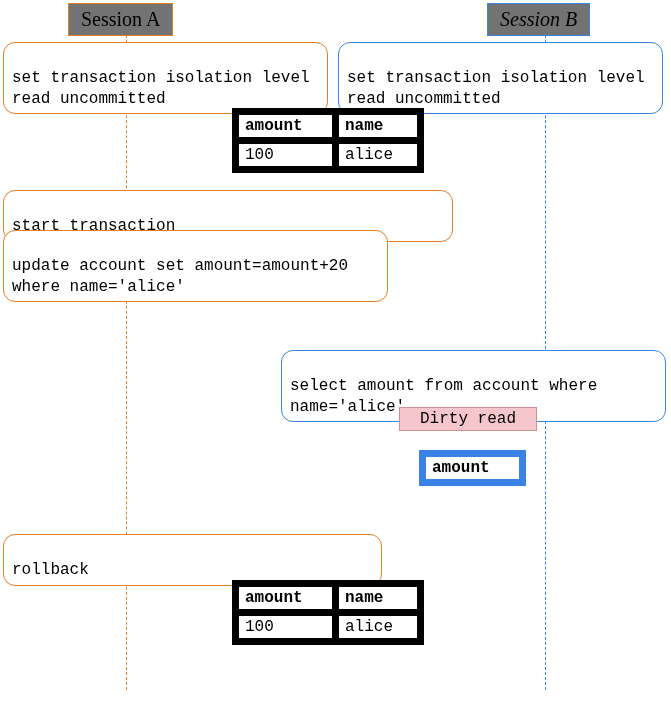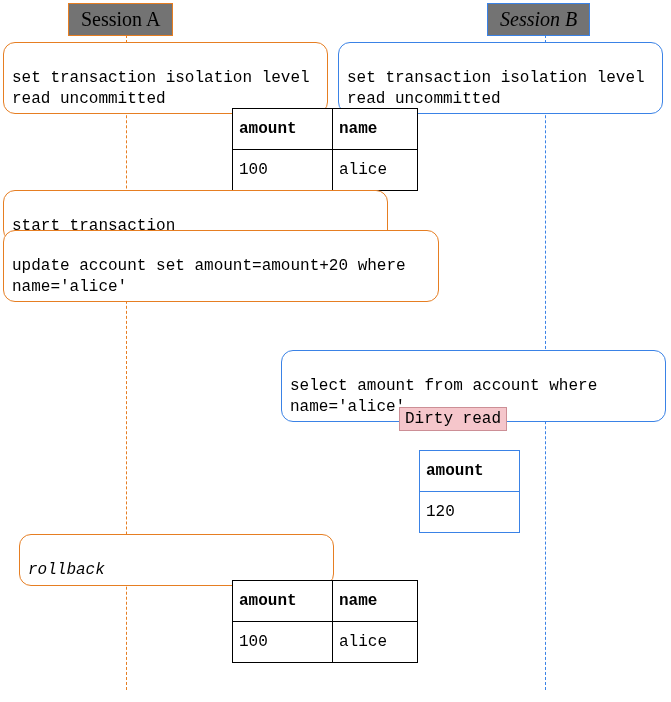--- a/index.html
+++ b/index.html
@@ -39,33 +39,33 @@
     z-index: -1;
   }
   .vline-a { border-color: #e67e22; }
   .vline-b { border-color: #3a82e6; }
   .data-table {
     position: absolute;
     border-collapse: collapse;
     background: #fff;
   }
   .data-table td, .data-table th {
-    border: 1px solid #a21caf;
-    padding: 11px 6px;
+    border: 7px solid #a21caf;
+    padding: 2px 6px;
     text-align: left;
     font-weight: normal;
   }
   .data-table th { font-weight: bold; }
   .tbl-black td, .tbl-black th { border-color: #000; }
   .tbl-blue td, .tbl-blue th { border-color: #3a82e6; }
   .dirty-label {
     position: absolute;
     background: #f5c6cb;
     border: 1px solid #cc8f96;
-    padding: 2px 5px;
+    padding: 2px 20px;
     font-family: "Courier New", monospace;
     font-size: 16px;
   }
 </style>
 </head>
 <body>
 
 <div class="vline vline-a" style="left:126px; top:30px; height:660px;"></div>
 <div class="vline vline-b" style="left:545px; top:30px; height:660px;"></div>
 
@@ -89,48 +89,45 @@
     <th style="width:100px;">amount</th>
     <th style="width:85px;">name</th>
   </tr>
   <tr>
     <td>100</td>
     <td>alice</td>
   </tr>
 </tbody>
   </table>
 
-<div class="code-box box-a mono" style="left:3px; top:190px; width:385px;">
+<div class="code-box box-a mono" style="left:3px; top:190px; width:450px;">
   <span>start transaction</span>
 </div>
 
-<div class="code-box box-a mono" style="left:3px; top:230px; width:436px;">
+<div class="code-box box-a mono" style="left:3px; top:230px; width:385px;">
   <span>update account set amount=amount+20 where name='alice'</span>
 </div>
 
 <div class="code-box box-b mono" style="left:281px; top:350px; width:385px;">
   <span>select amount from account where name='alice'</span>
 </div>
 
 <div class="dirty-label" style="left:399px; top:407px;">
   <span>Dirty read</span>
 </div>
 
 <table class="data-table tbl-blue mono" style="left:419px; top:450px;">
   <tbody>
       <tr>
     <th style="width:100px;">amount</th>
   </tr>
-  <tr>
-    <td>120</td>
-  </tr>
 </tbody>
   </table>
 
-<div class="code-box box-a mono" style="left:19px; top:534px; width:315px;font-style:italic;">
+<div class="code-box box-a mono" style="left:3px; top:534px; width:379px;">
   <span>rollback</span>
 </div>
 
 <table class="data-table tbl-black mono" style="left:232px; top:580px;">
   <tbody>
       <tr>
     <th style="width:100px;">amount</th>
     <th style="width:85px;">name</th>
   </tr>
   <tr>

